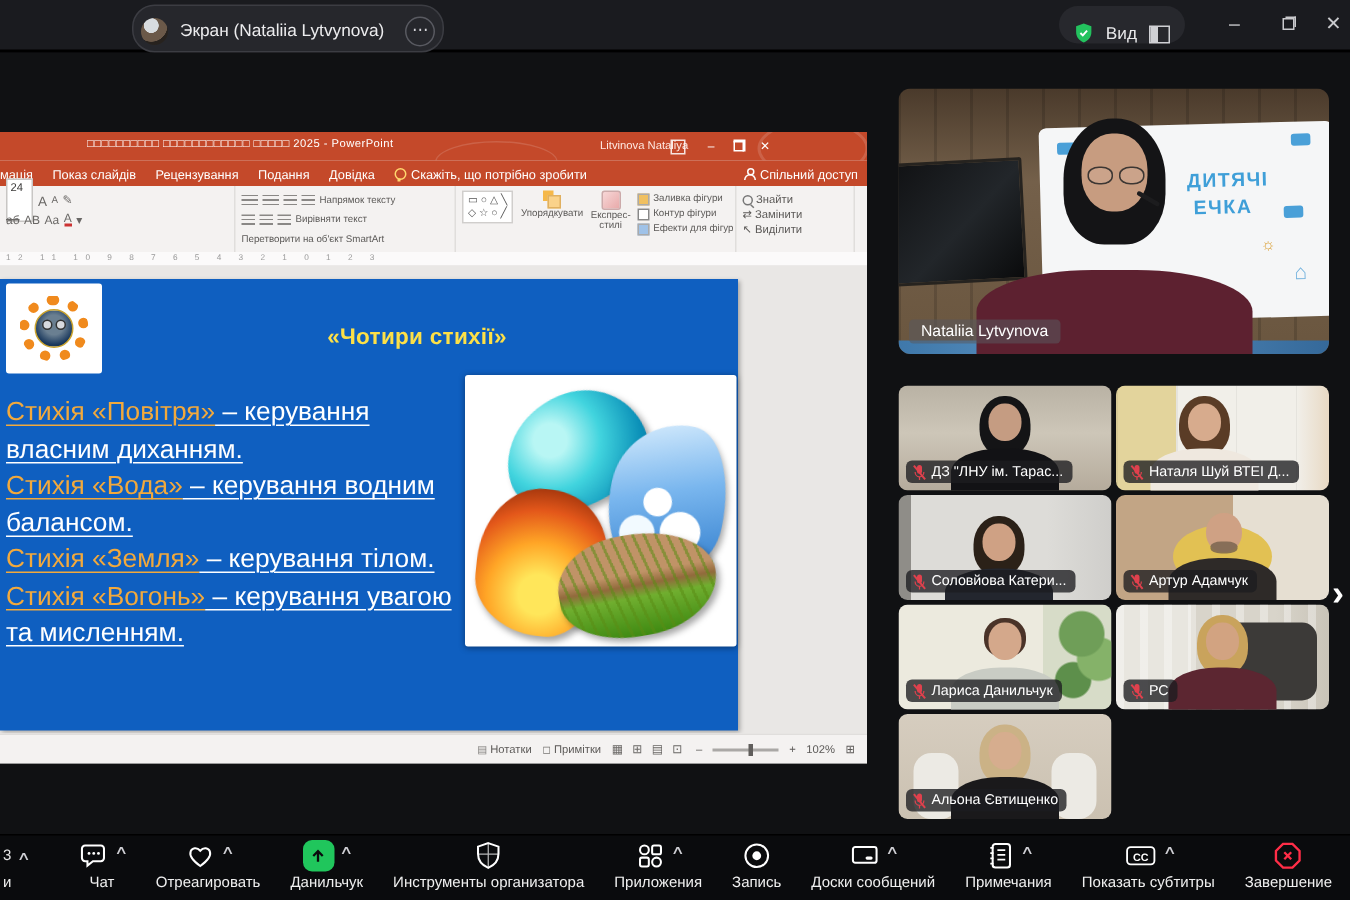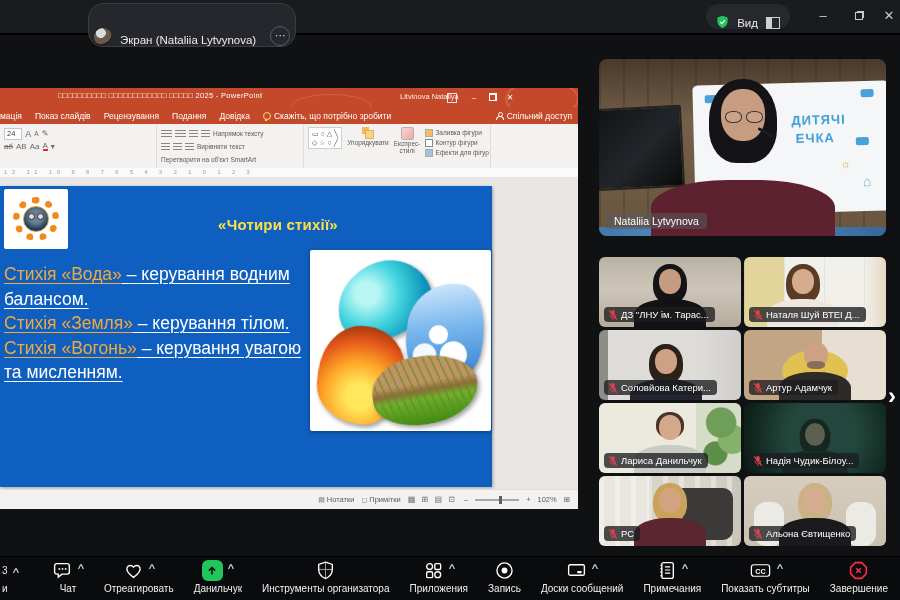--- a/index.html
+++ b/index.html
@@ -1,21 +1,21 @@
 <!DOCTYPE html>
 <html><head>
 <meta charset="utf-8">
 <style>
   html,body{margin:0;padding:0;background:#000}
   body{width:900px;height:600px;overflow:hidden;font-family:"Liberation Sans",sans-serif;-webkit-font-smoothing:antialiased}
   #app{position:relative;width:900px;height:600px;background:#101113;overflow:hidden;color:#fff}
 
   
   #topbar{position:absolute;top:0;left:0;right:0;height:33px;background:#1a1b1f;border-bottom:2px solid #000}
-  .share-tab{position:absolute;left:88px;top:3px;height:26px;background:#26272c;border:1px solid #3c3d43;border-radius:15px;display:flex;align-items:flex-end;gap:8px;padding:16px 5px 0 5px}
+  .share-tab{position:absolute;left:88px;top:3px;height:26px;background:#26272c;border:1px solid #3c3d43;border-radius:15px;display:flex;align-items:center;gap:8px;padding:4px 5px 0 5px}
   .tab-avatar{width:18px;height:18px;border-radius:50%;background:radial-gradient(circle at 38% 28%,#d8dcdf 0 28%,#6b5949 30% 62%,#27221e 64%)}
   .tab-label{font-size:11.5px;color:#ececee;white-space:nowrap}
   .tab-more{width:18px;height:18px;border-radius:50%;border:1px solid #595a61;color:#d6d6da;font-size:11px;line-height:16px;text-align:center;margin-left:6px}
   .view-pill{position:absolute;right:110px;top:4px;height:25px;background:#27282d;border-radius:14px;display:flex;align-items:flex-end;gap:8px;padding:0 10px}
   .view-label{font-size:11.5px;color:#e8e8ea}
   .layout-ico{width:12px;height:10px;border:1px solid #cfd0d4;position:relative}
   .layout-ico::before{content:"";position:absolute;left:0;top:0;bottom:0;width:5px;background:#cfd0d4}
   .winctl{position:absolute;top:0;width:30px;height:31px;display:flex;align-items:center;justify-content:center;color:#c9cacd;font-size:13px}
   #w-min{left:808px}#w-max{left:844px}#w-close{left:874px}
   .ico-restore{width:9px;height:9px;position:relative;color:#c9cacd}
@@ -39,21 +39,21 @@
   .bulb::after{content:"";position:absolute;left:1.5px;bottom:-2px;width:1.5px;height:2px;background:#ffd76e}
   .ppt-share{position:absolute;right:6px;display:flex;align-items:center;gap:3px;font-size:8.5px}
   .person-glyph{width:8px;height:8px;position:relative}
   .person-glyph::before{content:"";position:absolute;left:2.5px;top:0;width:3px;height:3px;border:1px solid #fff;border-radius:50%}
   .person-glyph::after{content:"";position:absolute;left:0.5px;bottom:0;width:6px;height:3px;border:1px solid #fff;border-bottom:none;border-radius:4px 4px 0 0}
 
   .ppt-ribbon{position:absolute;left:0;top:36px;right:0;height:44px;background:#f4f2f1;border-bottom:1px solid #d8d6d4;color:#5c5a58;display:flex}
   .rgroup{position:relative;height:100%;border-right:1px solid #e0dedc;padding:3px 4px 10px 4px}
   .rlabel{position:absolute;bottom:1px;left:0;right:0;text-align:center;font-size:6.5px;color:#7a7876}
   .rrow{display:flex;align-items:center;gap:3px;height:13px}
-  .rbox{border:1px solid #c8c6c4;background:#fff;font-size:7.5px;color:#3b3a39;padding:0 6px 0 2px;height:10px;line-height:10px}
+  .rbox{border:1px solid #c8c6c4;background:#fff;font-size:7.5px;color:#3b3a39;padding:0 6px 17px 2px;height:10px;line-height:10px}
   .rg{font-size:8px;color:#6a6866}
   .rg.small{font-size:6.5px}
   .rg.red-u{border-bottom:2px solid #c33;line-height:7px}
   .rg.strike{text-decoration:line-through}
   .bars{display:inline-block;width:9px;height:7px;background:repeating-linear-gradient(180deg,#8a8886 0 1px,transparent 1px 3px)}
   .bars.dotted{width:11px;background:repeating-linear-gradient(180deg,#8a8886 0 1px,transparent 1px 3px);position:relative}
   .tinybtn{font-size:6.5px;color:#5c5a58;line-height:8px;white-space:nowrap;display:flex;align-items:center;gap:2px}
   .sw{display:inline-block;width:6px;height:6px;border:1px solid #aaa}
   .sw.fill{background:#f0c060}.sw.line{background:#fff;border-color:#888}.sw.fx{background:#9fc2e8}
   .shapesbox{border:1px solid #d0cecc;background:#fff;padding:1px 3px;font-size:7px;color:#555;line-height:9px;white-space:nowrap}
@@ -284,35 +284,53 @@
                 <span>Контур фігури</span>
               </span>
             <span class="tinybtn">
                 <span class="sw fx"></span>
                 <span>Ефекти для фігур</span>
               </span>
           </div>
         </div>
         <div class="rlabel">Малювання</div>
       </div>
+      <div class="rgroup" style="width:70px">
+        <div class="edit-col" style="font-size:7.5px">
+          <span class="tinybtn" style="font-size:7.5px">
+              <span class="magnifier"></span>
+              <span>Знайти</span>
+            </span>
+          <span class="tinybtn" style="font-size:7.5px">
+              <span>⇄</span>
+              <span>Замінити</span>
+            </span>
+          <span class="tinybtn" style="font-size:7.5px">
+              <span>↖</span>
+              <span>Виділити</span>
+            </span>
+        </div>
+        <div class="rlabel">Редагування</div>
+      </div>
     </div>
 
     <div class="ppt-ruler">
       <div class="ruler-nums">12  11  10  9  8  7  6  5  4  3  2  1  0  1  2  3</div>
     </div>
 
     <div class="ppt-canvas">
       <div class="slide">
         <div class="logo-card">
           <div class="logo-flower">
               <div class="logo-center"></div>
             </div>
         </div>
         <div class="slide-title">«Чотири стихії»</div>
         <div class="slide-text">
+          <div><span class="ln hl">Стихія «Повітря»</span><span class="ln"> – керування власним диханням.</span></div>
           <div><span class="ln hl">Стихія «Вода»</span><span class="ln"> – керування водним балансом.</span></div>
           <div><span class="ln hl">Стихія «Земля»</span><span class="ln"> – керування тілом.</span></div>
           <div><span class="ln hl">Стихія «Вогонь»</span><span class="ln"> – керування увагою та мисленням.</span></div>
         </div>
         <div class="elem-card">
           <div class="blob b-water"></div>
           <div class="blob b-air"></div>
           <div class="blob b-fire"></div>
           <div class="blob b-earth"></div>
         </div>
@@ -444,37 +462,20 @@
       <div class="nametag">
           <svg class="micmute" width="10" height="12" viewBox="0 0 12 14">
             <rect x="4" y="1" width="4" height="7" rx="2" fill="#e0414d"></rect>
             <path d="M2.5 6.5a3.5 4 0 0 0 7 0" stroke="#e0414d" fill="none"></path>
             <line x1="6" y1="10.5" x2="6" y2="13" stroke="#e0414d"></line>
             <line x1="1.5" y1="1.5" x2="10.5" y2="12.5" stroke="#e0414d" stroke-width="1.6"></line>
           </svg>
           <span>Лариса Данильчук</span>
         </div>
     </div>
-    <div class="tile p6">
-      <div class="tbg"></div>
-      <div class="person">
-          <div class="hair"></div>
-          <div class="torso"></div>
-          <div class="head"></div>
-        </div>
-      <div class="nametag">
-          <svg class="micmute" width="10" height="12" viewBox="0 0 12 14">
-            <rect x="4" y="1" width="4" height="7" rx="2" fill="#e0414d"></rect>
-            <path d="M2.5 6.5a3.5 4 0 0 0 7 0" stroke="#e0414d" fill="none"></path>
-            <line x1="6" y1="10.5" x2="6" y2="13" stroke="#e0414d"></line>
-            <line x1="1.5" y1="1.5" x2="10.5" y2="12.5" stroke="#e0414d" stroke-width="1.6"></line>
-          </svg>
-          <span>Надія Чудик-Білоу...</span>
-        </div>
-    </div>
     <div class="tile p7">
       <div class="tbg"></div>
       <div class="chairback"></div>
       <div class="person">
           <div class="hair"></div>
           <div class="torso"></div>
           <div class="head"></div>
         </div>
       <div class="nametag">
           <svg class="micmute" width="10" height="12" viewBox="0 0 12 14">

